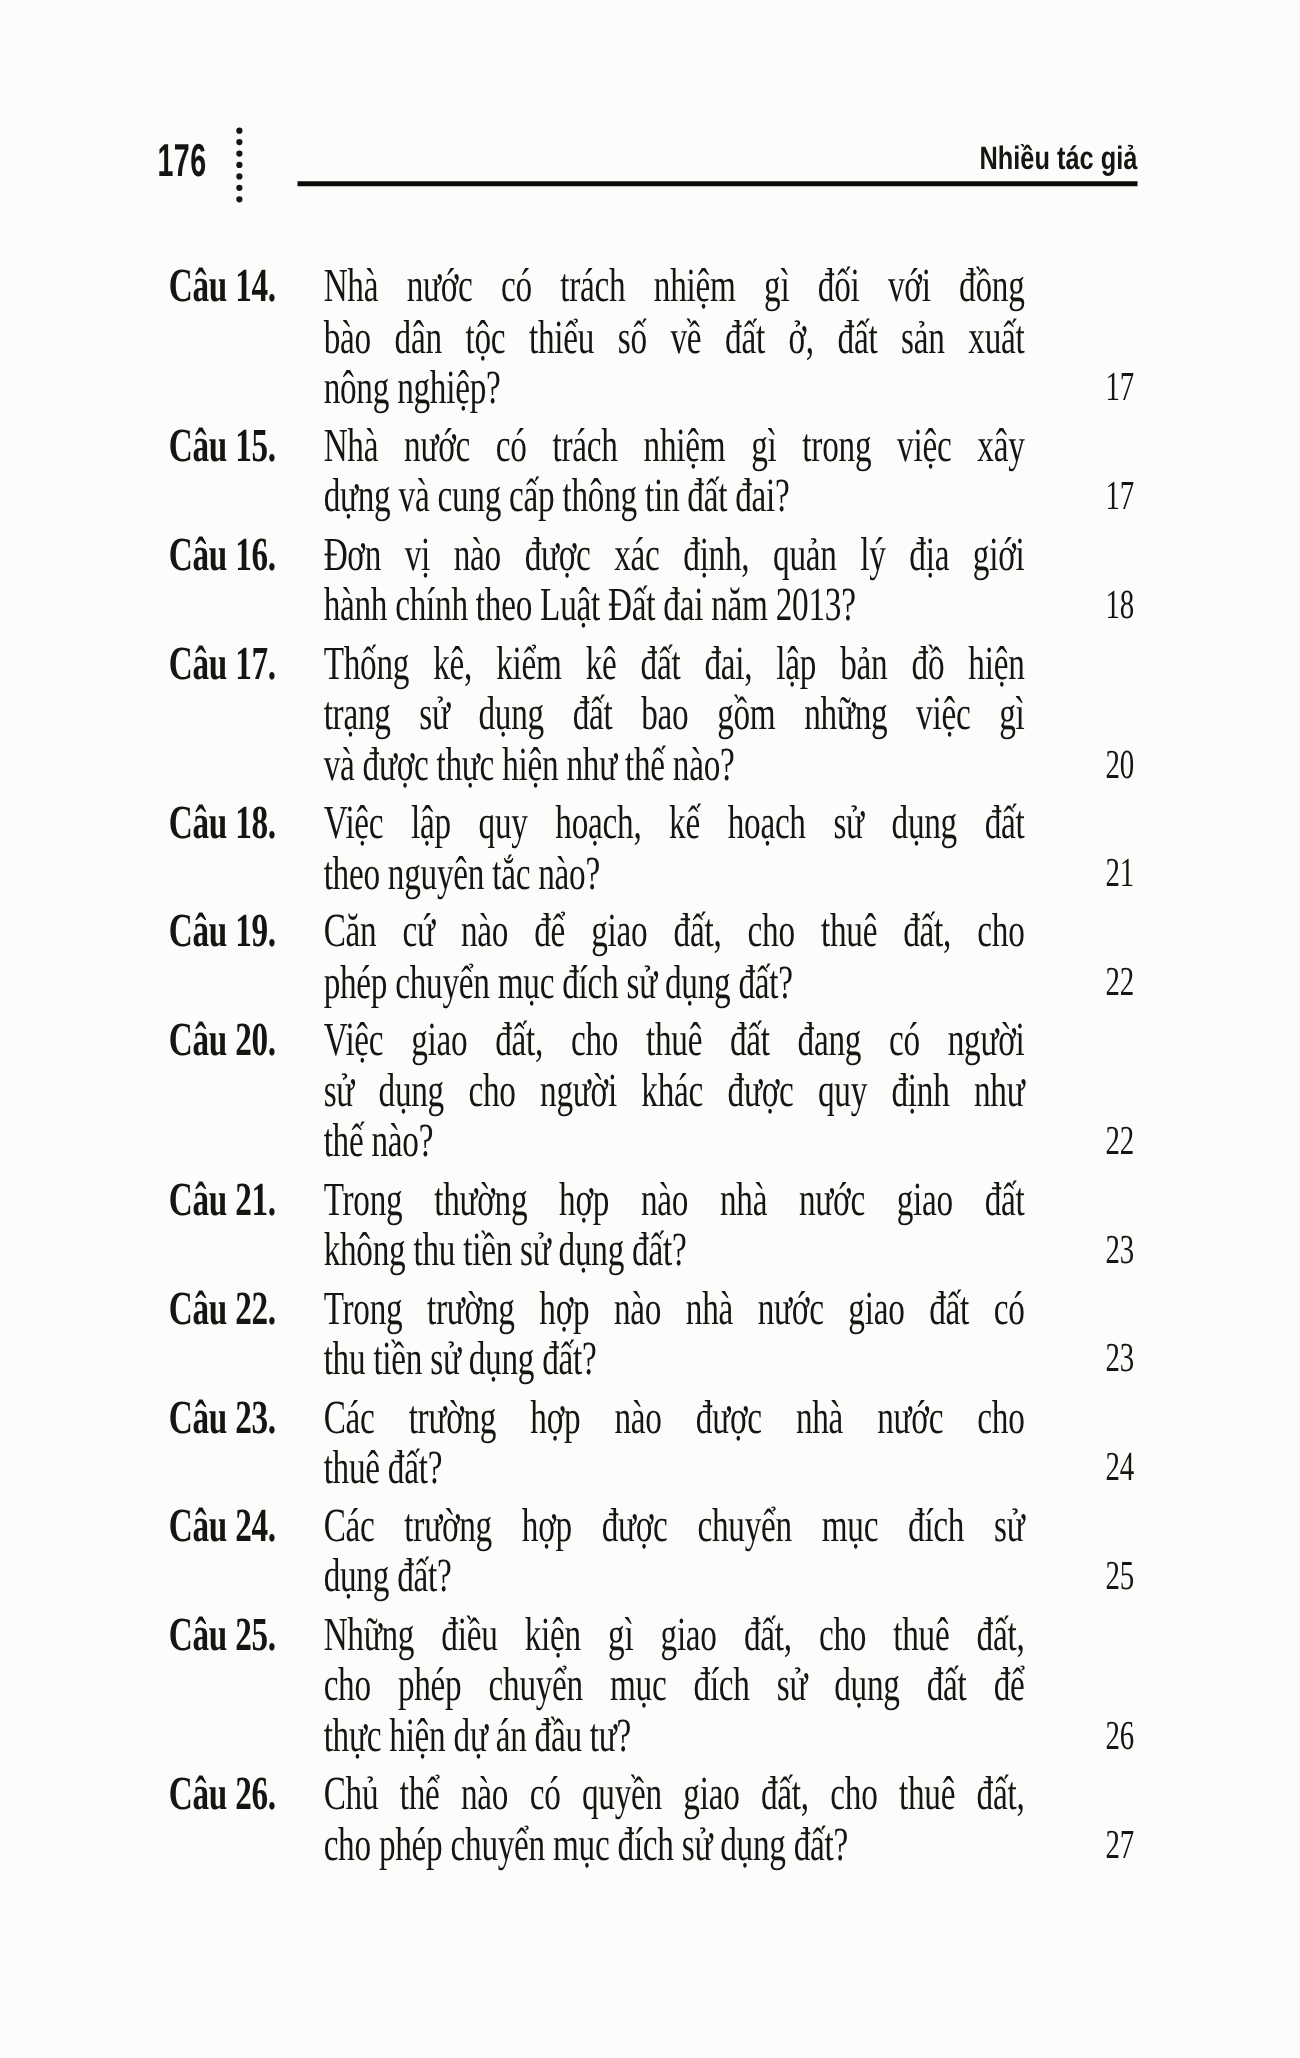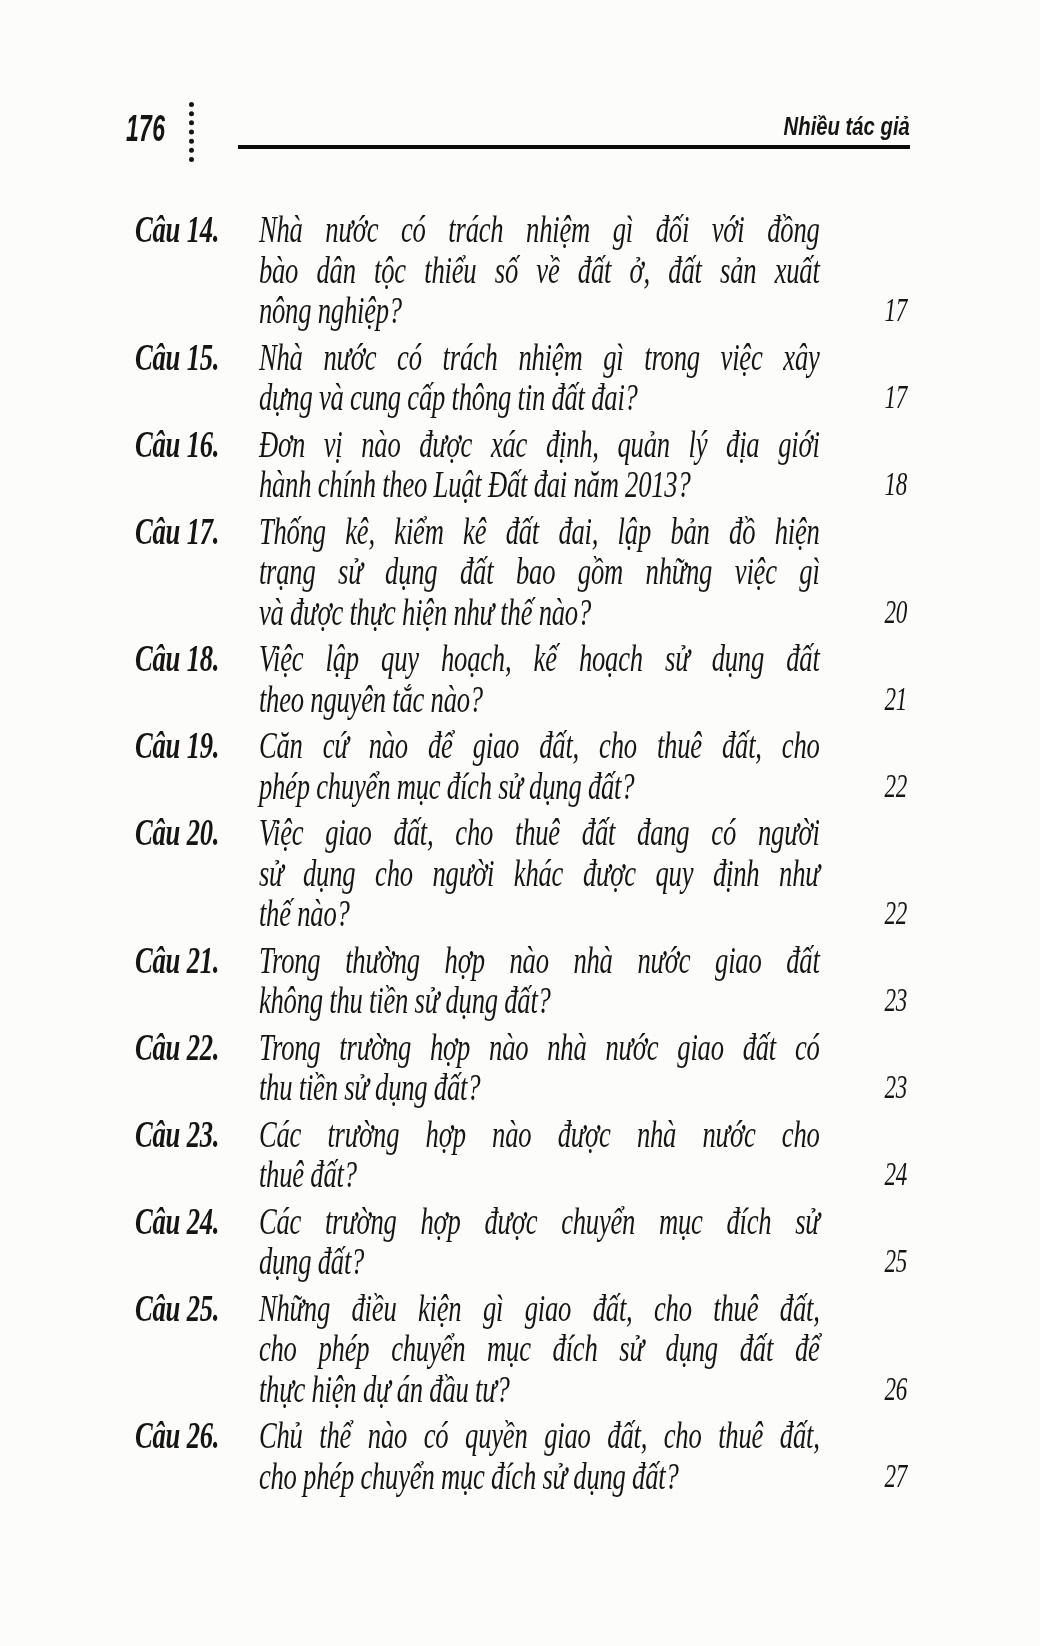--- a/index.html
+++ b/index.html
@@ -9,21 +9,20 @@
   body {
     width: 1040px;
     height: 1646px;
     position: relative;
     background: var(--paper, #fcfcfa);
     overflow: hidden;
   }
   .page {
     position: absolute;
     inset: 0;
-    font-style: italic;
   }
 
   
   .pagenum {
     position: absolute;
     left: 126px;
     top: 110px;
     font-family: "Liberation Sans", "DejaVu Sans", sans-serif;
     font-size: 37px;
     line-height: 1;

